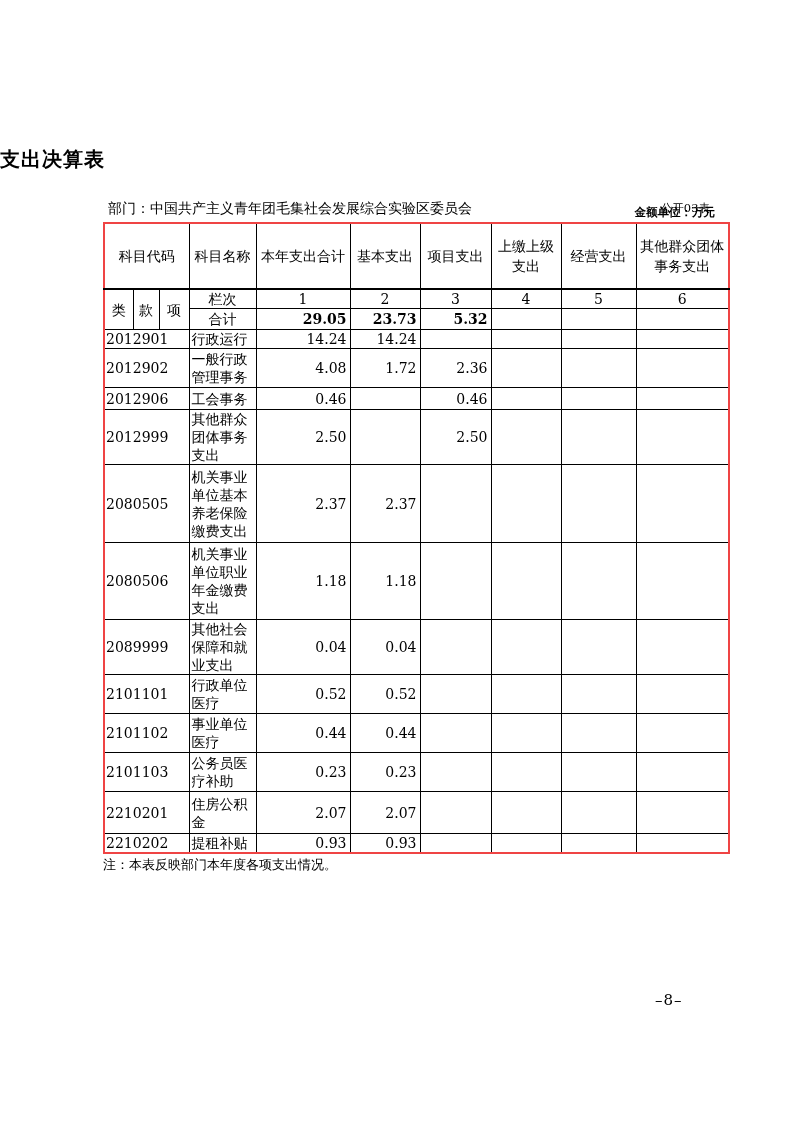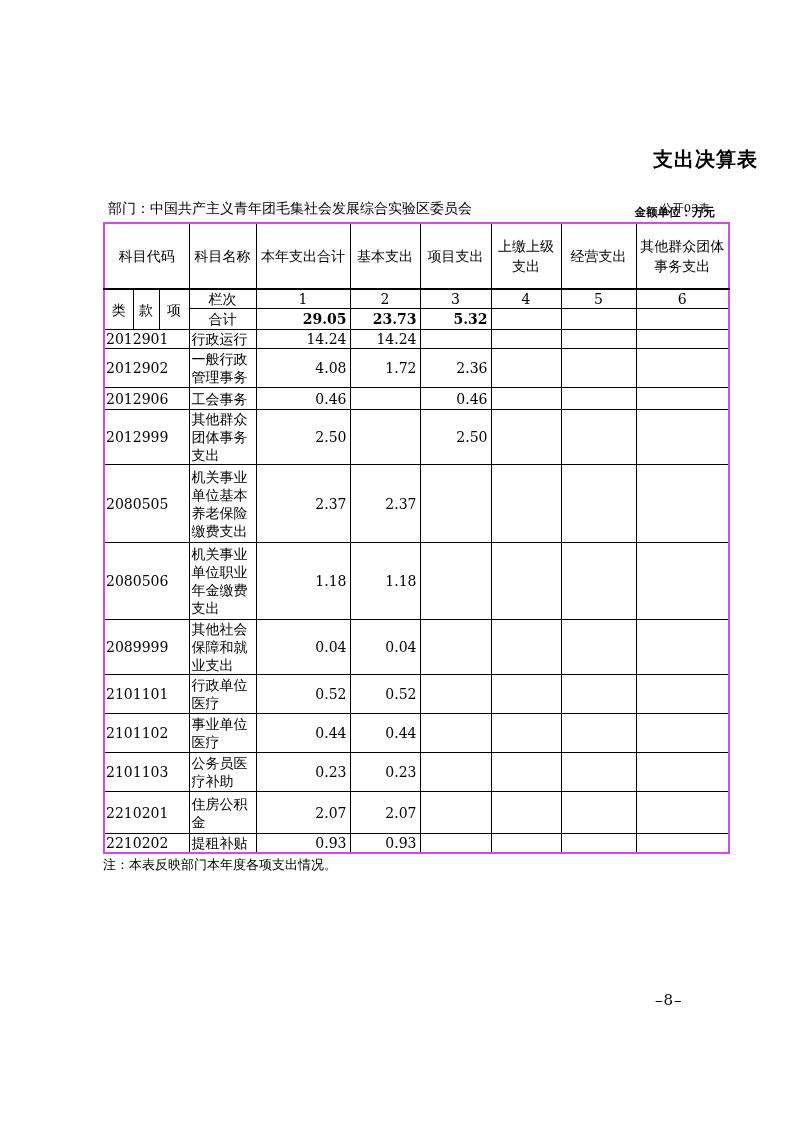--- a/index.html
+++ b/index.html
@@ -5,42 +5,42 @@
   * { margin: 0; padding: 0; box-sizing: border-box; }
   html, body { background: #ffffff; }
   body {
     width: 793px; height: 1122px;
     position: relative;
     font-family: "DejaVu Serif", "Liberation Serif", serif;
     color: #000000;
   }
   .doc-title {
     position: absolute; top: 146px; left: 0; width: 758px;
-    text-align: right;
+    text-align: left;
     font-family: "DejaVu Sans", "Liberation Sans", sans-serif;
     font-weight: bold; font-size: 20px; letter-spacing: 1px;
   }
   .table-code-label {
     position: absolute; top: 201px; right: 83px;
     font-size: 11.5px;
   }
   .dept-line {
     position: absolute; top: 200px; left: 108px;
     font-size: 14px;
   }
   .unit-label {
     position: absolute; top: 205px; right: 78px;
     font-size: 11.5px;
     font-weight: bold;
   }
   table.report {
     position: absolute; top: 222px; left: 103px;
     width: 625px;
     border-collapse: collapse; table-layout: fixed;
-    border: 2px solid #d946ef;
+    border: 2px solid #ef4444;
   }
   table.report td {
     border: 1px solid #000;
     font-size: 14px;
     vertical-align: middle;
     overflow: hidden;
     word-break: break-all;
     line-height: 18px;
   }
   tr.head-row td {

